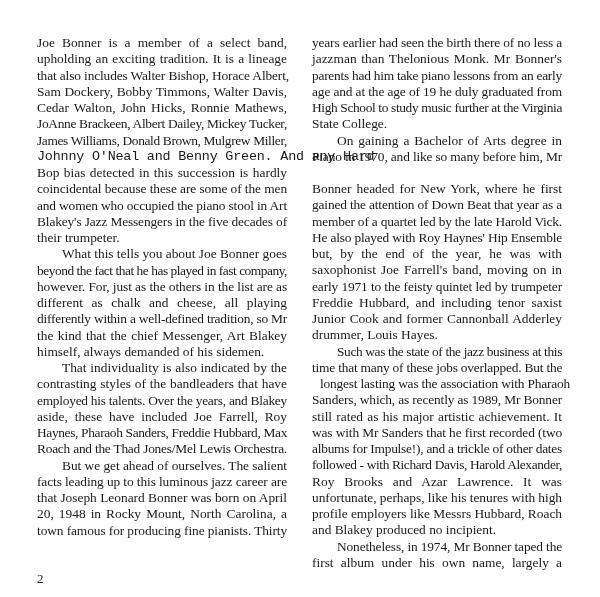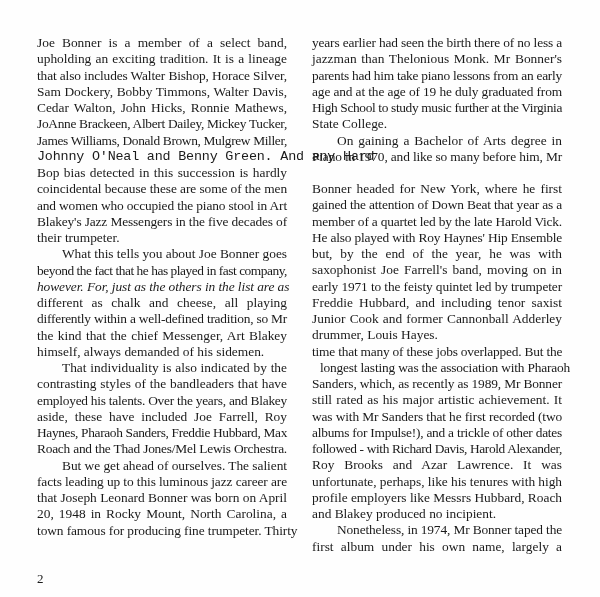--- a/index.html
+++ b/index.html
@@ -14,69 +14,70 @@
   .line.indent { padding-left: 25px; }
   .pagenum { position: absolute; left: 37px; top: 571px; font-family: "Liberation Serif", serif; font-size: 13px; color: #1a1a1a; }
 </style>
 </head>
 <body>
 
 <div class="page">
   <div class="col left" id="col0">
       <span class="line" style="white-space: nowrap; word-spacing: 0px;">Joe Bonner is a member of a select band,</span>
       <span class="line" style="white-space: nowrap; word-spacing: 0px;">upholding an exciting tradition.  It is a lineage</span>
-      <span class="line" style="white-space: nowrap; word-spacing: 0px; letter-spacing: -0.129883px;">that also includes Walter Bishop, Horace Silver,</span>
+      <span class="line" style="white-space: nowrap; word-spacing: 0px; letter-spacing: -0.129883px;">that also includes Walter Bishop, Horace Albert,</span>
       <span class="line" style="white-space: nowrap; word-spacing: 0px;">Sam Dockery, Bobby Timmons, Walter Davis,</span>
       <span class="line" style="white-space: nowrap; word-spacing: 0px;">Cedar Walton, John Hicks, Ronnie Mathews,</span>
       <span class="line" style="white-space: nowrap; word-spacing: 0px; letter-spacing: -0.307065px;">JoAnne Brackeen, Albert Dailey, Mickey Tucker,</span>
       <span class="line" style="white-space: nowrap; word-spacing: 0px; letter-spacing: -0.349306px;">James Williams, Donald Brown, Mulgrew Miller,</span>
       <span class="line" style="white-space: nowrap; word-spacing: 0px; letter-spacing: -0.187855px; font-family: Liberation Mono, monospace;">Johnny O'Neal and Benny Green.  And any Hard</span>
       <span class="line" style="white-space: nowrap; word-spacing: 0px;">Bop bias detected in this succession is hardly</span>
       <span class="line" style="white-space: nowrap; word-spacing: 0px; letter-spacing: -0.0859375px;">coincidental because these are some of the men</span>
       <span class="line" style="white-space: nowrap; word-spacing: 0px; letter-spacing: -0.146875px;">and women who occupied the piano stool in Art</span>
       <span class="line" style="white-space: nowrap; word-spacing: 0px; letter-spacing: -0.135638px;">Blakey's Jazz Messengers in the five decades of</span>
       <span class="line last" style="white-space: nowrap; word-spacing: 0px;">their trumpeter.</span>
       <span class="line indent" style="white-space: nowrap; word-spacing: 0px; letter-spacing: -0.0182927px;">What this tells you about Joe Bonner goes</span>
       <span class="line" style="white-space: nowrap; word-spacing: 0px; letter-spacing: -0.461703px;">beyond the fact that he has played in fast company,</span>
-      <span class="line" style="white-space: nowrap; word-spacing: 0px; letter-spacing: -0.0739183px; font-style: italic;">however.  For, just as the others in the list are as</span>
+      <span class="line" style="white-space: nowrap; word-spacing: 0px; letter-spacing: -0.0739183px;">however.  For, just as the others in the list are as</span>
       <span class="line" style="white-space: nowrap; word-spacing: 0px;">different as chalk and cheese, all playing</span>
       <span class="line" style="white-space: nowrap; word-spacing: 0px; letter-spacing: -0.22375px;">differently within a well-defined tradition, so Mr</span>
       <span class="line" style="white-space: nowrap; word-spacing: 0px;">the kind that the chief Messenger, Art Blakey</span>
       <span class="line last" style="white-space: nowrap; word-spacing: 0px;">himself, always demanded of his sidemen.</span>
       <span class="line indent" style="white-space: nowrap; word-spacing: 0px;">That individuality is also indicated by the</span>
       <span class="line" style="white-space: nowrap; word-spacing: 0px;">contrasting styles of the bandleaders that have</span>
       <span class="line" style="white-space: nowrap; word-spacing: 0px; letter-spacing: -0.253581px;">employed his talents. Over the years, and Blakey</span>
       <span class="line" style="white-space: nowrap; word-spacing: 0px;">aside, these have included Joe Farrell, Roy</span>
       <span class="line" style="white-space: nowrap; word-spacing: 0px; letter-spacing: -0.345139px;">Haynes, Pharaoh Sanders, Freddie Hubbard, Max</span>
       <span class="line last" style="white-space: nowrap; word-spacing: 0px; letter-spacing: -0.231944px;">Roach and the Thad Jones/Mel Lewis Orchestra.</span>
       <span class="line indent" style="white-space: nowrap; word-spacing: 0px; letter-spacing: -0.037064px;">But we get ahead of ourselves.  The salient</span>
       <span class="line" style="white-space: nowrap; word-spacing: 0px; letter-spacing: -0.103635px;">facts leading up to this luminous jazz career are</span>
       <span class="line" style="white-space: nowrap; word-spacing: 0px; letter-spacing: -0.00674716px;">that Joseph Leonard Bonner was born on April</span>
       <span class="line" style="white-space: nowrap; word-spacing: 0px;">20, 1948 in Rocky Mount, North Carolina, a</span>
-      <span class="line" style="white-space: nowrap; word-spacing: 0px; letter-spacing: -0.0940755px;">town famous for producing fine trumpeter.  Thirty</span>
+      <span class="line" style="white-space: nowrap; word-spacing: 0px; letter-spacing: -0.0940755px;">town famous for producing fine pianists.  Thirty</span>
     </div>
   <div class="col right" id="col1">
       <span class="line" style="white-space: nowrap; word-spacing: 0px; letter-spacing: -0.157475px;">years earlier had seen the birth there of no less a</span>
       <span class="line" style="white-space: nowrap; word-spacing: 0px;">jazzman than Thelonious Monk.   Mr Bonner's</span>
       <span class="line" style="white-space: nowrap; word-spacing: 0px; letter-spacing: -0.245768px;">parents had him take piano lessons from an early</span>
       <span class="line" style="white-space: nowrap; word-spacing: 0px; letter-spacing: -0.12367px;">age and at the age of 19 he duly graduated from</span>
       <span class="line" style="white-space: nowrap; word-spacing: 0px; letter-spacing: -0.359375px;">High School to study music further at the Virginia</span>
       <span class="line last" style="white-space: nowrap; word-spacing: 0px;">State College.</span>
       <span class="line indent" style="white-space: nowrap; word-spacing: 0px;">On gaining a Bachelor of Arts degree in</span>
       <span class="line" style="white-space: nowrap; word-spacing: 0px; letter-spacing: -0.152174px;">Piano in 1970, and like so many before him, Mr</span>
       <span class="line" style="white-space: nowrap; word-spacing: 0px; margin-top: 16px;">Bonner headed for New York, where he first</span>
       <span class="line" style="white-space: nowrap; word-spacing: 0px; letter-spacing: -0.160156px;">gained the attention of Down Beat that year as a</span>
       <span class="line" style="white-space: nowrap; word-spacing: 0px; letter-spacing: -0.192383px;">member of a quartet led by the late Harold Vick.</span>
       <span class="line" style="white-space: nowrap; word-spacing: 0px; letter-spacing: -0.179688px;">He also played with Roy Haynes' Hip Ensemble</span>
       <span class="line" style="white-space: nowrap; word-spacing: 0px;">but, by the end of the year, he was with</span>
       <span class="line" style="white-space: nowrap; word-spacing: 0px;">saxophonist Joe Farrell's band, moving on in</span>
       <span class="line" style="white-space: nowrap; word-spacing: 0px; letter-spacing: -0.11926px;">early 1971 to the feisty quintet led by trumpeter</span>
       <span class="line" style="white-space: nowrap; word-spacing: 0px;">Freddie Hubbard, and including tenor saxist</span>
       <span class="line" style="white-space: nowrap; word-spacing: 0px;">Junior Cook and former Cannonball Adderley</span>
       <span class="line last" style="white-space: nowrap; word-spacing: 0px;">drummer, Louis Hayes.</span>
+      <span class="line indent" style="white-space: nowrap; word-spacing: 0px; letter-spacing: -0.363697px;">Such was the state of the jazz business at this</span>
       <span class="line" style="white-space: nowrap; word-spacing: 0px; letter-spacing: -0.203125px;">time that many of these jobs overlapped.  But the</span>
       <span class="line" style="white-space: nowrap; word-spacing: 0px; letter-spacing: -0.184245px; margin-left: 8px;">longest lasting was the association with Pharaoh</span>
       <span class="line" style="white-space: nowrap; word-spacing: 0px; letter-spacing: -0.143342px;">Sanders, which, as recently as 1989, Mr Bonner</span>
       <span class="line" style="white-space: nowrap; word-spacing: 0px;">still rated as his major artistic achievement.  It</span>
       <span class="line" style="white-space: nowrap; word-spacing: 0px; letter-spacing: -0.124335px;">was with Mr Sanders that he first recorded (two</span>
       <span class="line" style="white-space: nowrap; word-spacing: 0px; letter-spacing: -0.243125px;">albums for Impulse!), and a trickle of other dates</span>
       <span class="line" style="white-space: nowrap; word-spacing: 0px; letter-spacing: -0.374023px;">followed - with Richard Davis, Harold Alexander,</span>
       <span class="line" style="white-space: nowrap; word-spacing: 0px;">Roy Brooks and Azar Lawrence.   It was</span>
       <span class="line" style="white-space: nowrap; word-spacing: 0px; letter-spacing: -0.0445964px;">unfortunate, perhaps, like his tenures with high</span>
       <span class="line" style="white-space: nowrap; word-spacing: 0px; letter-spacing: -0.0149148px;">profile employers like Messrs Hubbard, Roach</span>

